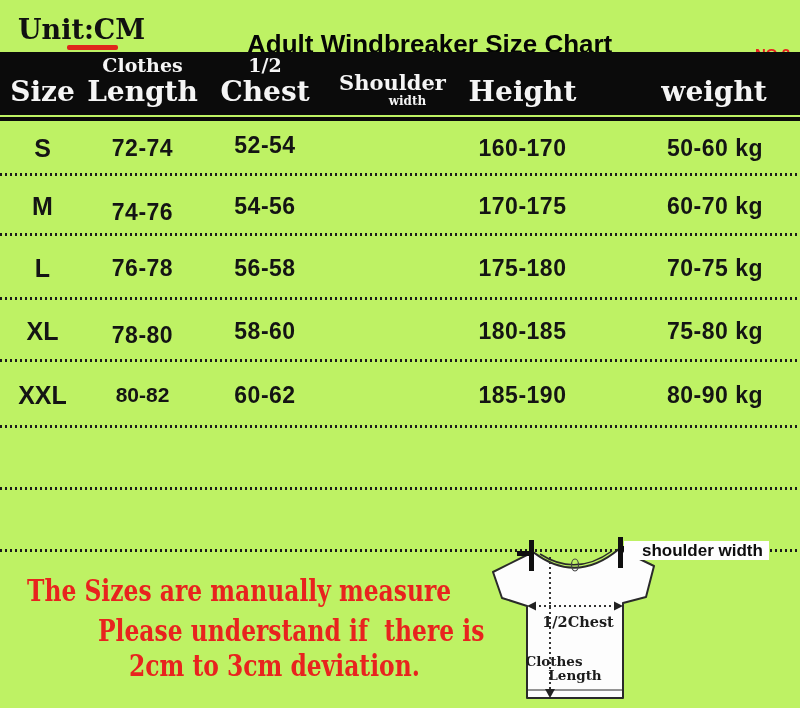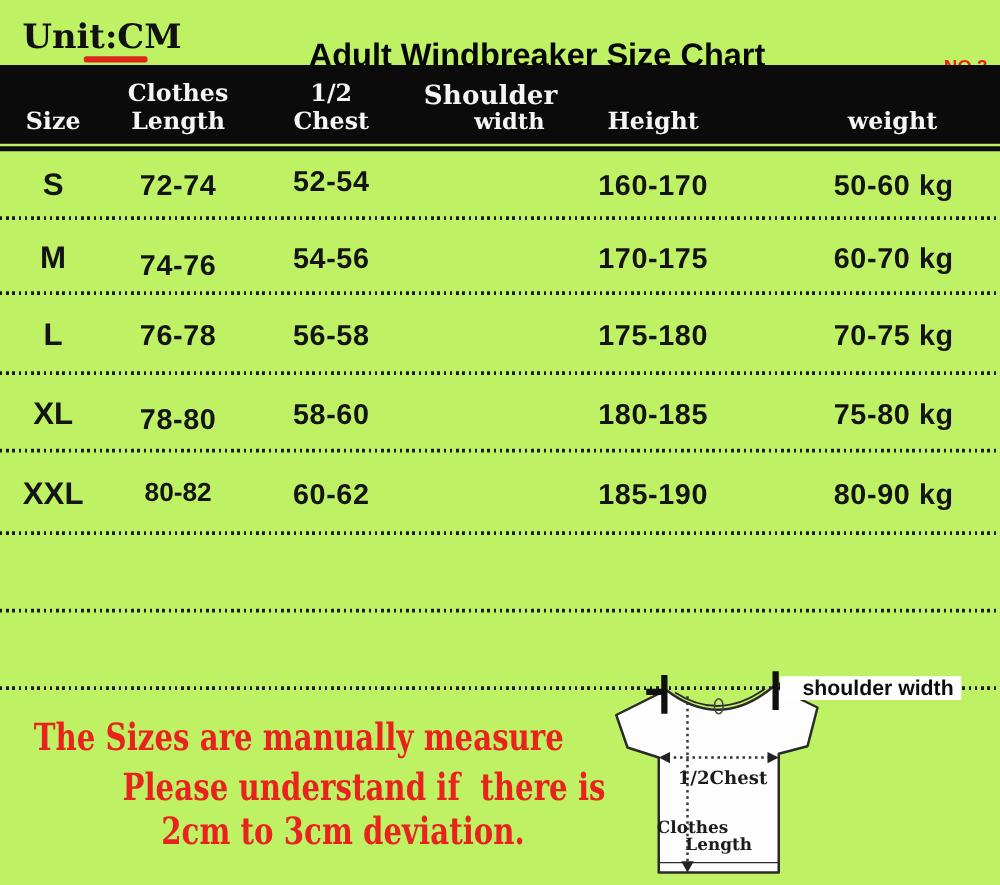--- a/index.html
+++ b/index.html
@@ -31,23 +31,23 @@
     position:absolute; left:0; top:52px; width:800px; height:63px;
     background:#0b0b0b; display:grid;
     grid-template-columns:85px 115px 130px 125px 135px 210px;
   }
   .hcell {
     display:flex; flex-direction:column; justify-content:flex-end;
     align-items:center; padding-bottom:7px; color:#f5f5f5;
     font-family:"DejaVu Serif", serif; font-weight:bold;
   }
   .hcell .ln1 { font-size:19px; line-height:1.15; }
-  .hcell .ln2 { font-size:19px; line-height:1.1; }
+  .hcell .ln2 { font-size:28px; line-height:1.1; }
   .hcell-shoulder .ln1 { font-size:21px; }
-  .hcell-shoulder .ln2 { font-size:18px; transform:translateX(15px); }
+  .hcell-shoulder .ln2 { font-size:12px; transform:translateX(15px); }
   .hcell-weight { padding-left:38px; }
   .thead-sep {
     position:absolute; left:0; top:117px; width:800px; height:4px; background:#0b0b0b;
   }
 
   
   .tbody { position:absolute; left:0; top:120px; width:800px; }
   .srow {
     position:relative; display:grid;
     grid-template-columns:85px 115px 130px 125px 135px 210px;

